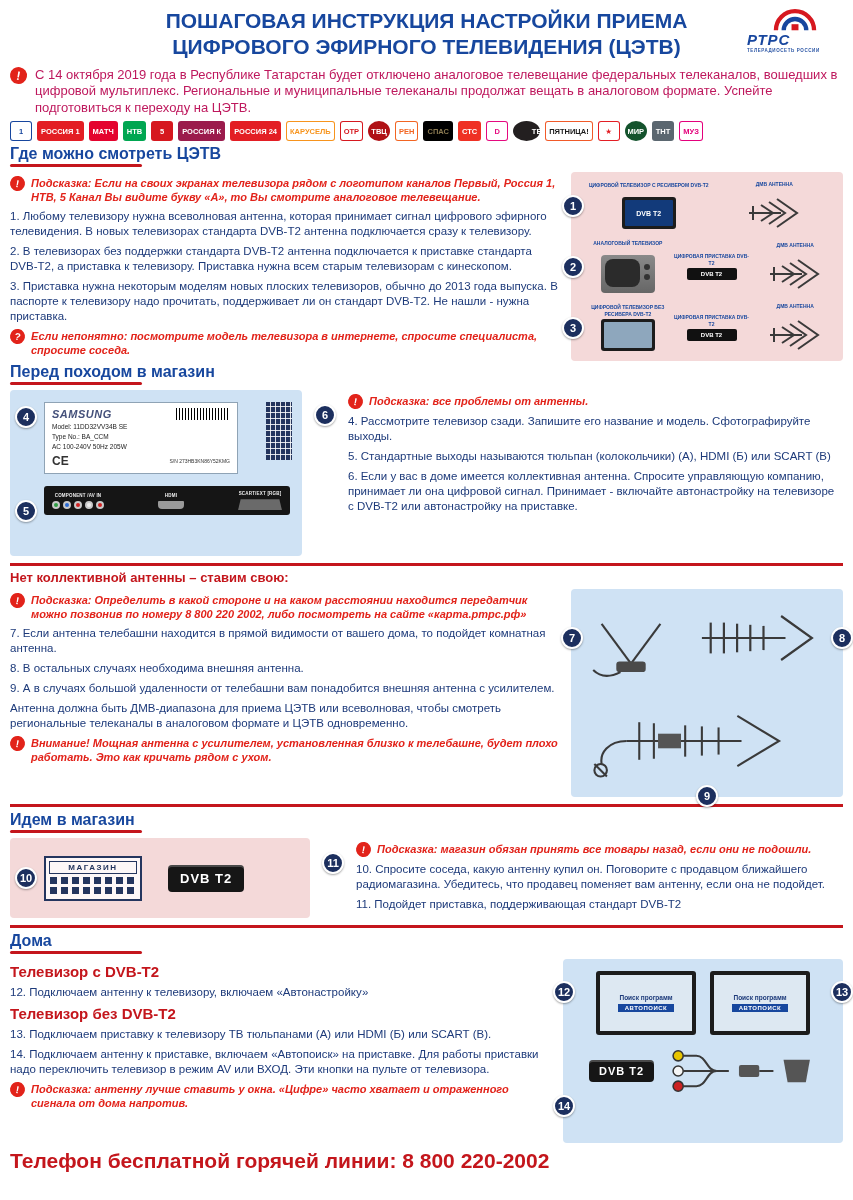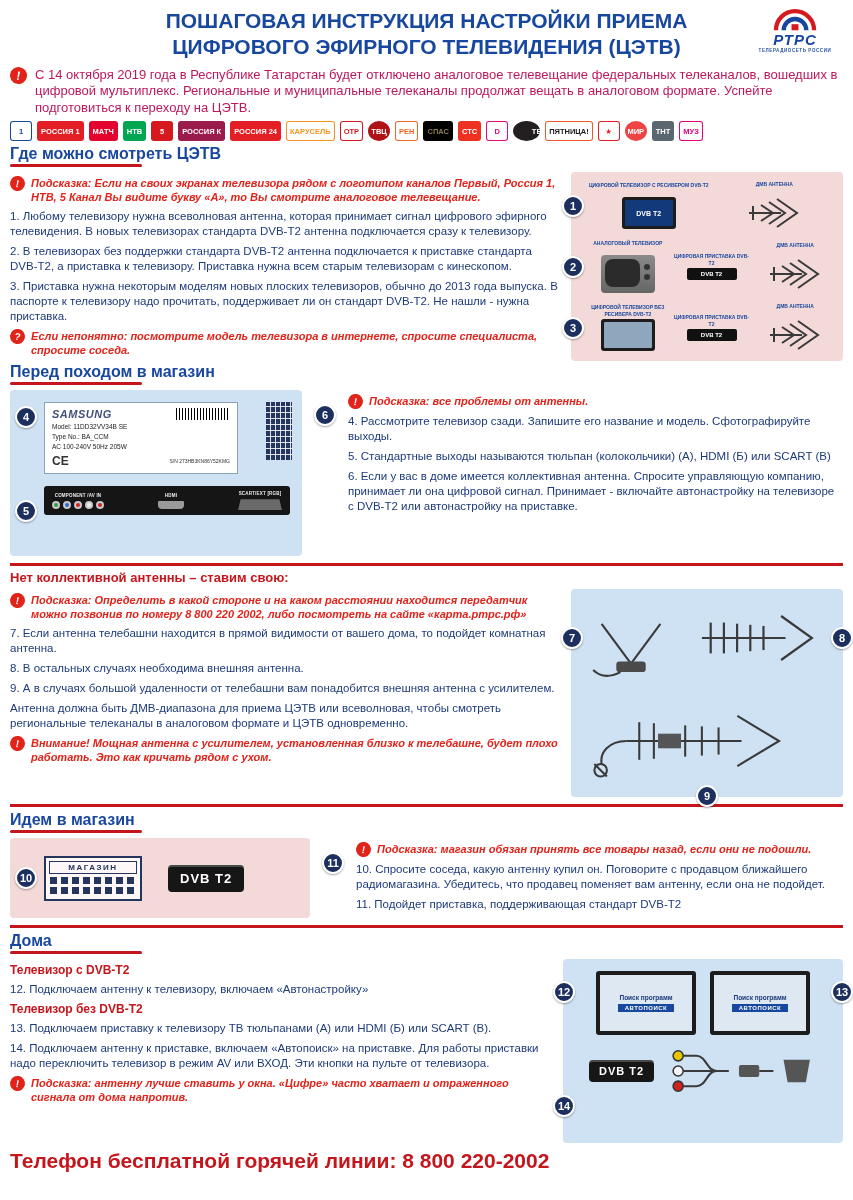--- a/index.html
+++ b/index.html
@@ -3,21 +3,21 @@
 <meta charset="utf-8">
 <style>
   *{margin:0;padding:0;box-sizing:border-box}
   html,body{background:#fff}
   body{width:853px;height:1200px;overflow:hidden;font-family:"Liberation Sans","DejaVu Sans",sans-serif;color:#1d3a7a}
   .page{width:853px;height:1200px;padding:6px 10px 0;position:relative}
 
   
   .header{position:relative;padding:2px 100px 2px;min-height:54px}
   .title{color:#17479e;font-weight:bold;font-size:21px;line-height:1.25;text-align:center}
-  .logo{position:absolute;right:0;top:0;width:96px;text-align:center;color:#17479e}
+  .logo{position:absolute;right:0;top:0;width:96px;color:#17479e}
   .logo-arcs{width:56px;height:26px;display:block;margin:0 auto}
   .logo-name{font-weight:bold;font-size:15px;font-style:italic;letter-spacing:1px;color:#17469e;line-height:1}
   .logo-tag{font-size:4.5px;font-weight:bold;letter-spacing:.6px;color:#2a55a5;margin-top:1px}
 
   
   .intro{display:flex;gap:8px;align-items:flex-start;margin:4px 0 4px}
   .bang{flex:none;width:17px;height:17px;border-radius:50%;background:#e2231a;color:#fff;font-weight:bold;
         font-size:12px;display:flex;align-items:center;justify-content:center;transform:rotate(10deg)}
   .intro-text{color:#be185d;font-weight:normal;font-size:13px;line-height:1.3}
 
@@ -25,21 +25,21 @@
   .channels{display:flex;gap:5px;align-items:center;margin:3px 0 4px;flex-wrap:nowrap}
   .chip{height:20px;min-width:22px;padding:0 4px;display:inline-flex;align-items:center;justify-content:center;
         font-size:7.5px;font-weight:bold;border-radius:3px;white-space:nowrap}
   .chip.round{border-radius:50%;width:22px;min-width:22px;padding:0}
 
   
   .h-blue{color:#17479e;font-size:16px;font-weight:bold;margin-top:2px}
   .h-rule{width:132px;height:3px;background:#c4161c;border-radius:2px;margin:1px 0 5px}
   .red-rule{height:3px;background:#c4161c;margin:7px 0 4px}
   .h-red{color:#c4161c;font-size:13px;font-weight:bold;margin:1px 0 4px}
-  .h-red-sm{color:#c4161c;font-size:12px;font-weight:bold;margin:4px 0 2px}
+  .h-red-sm{color:#c4161c;font-size:15px;font-weight:bold;margin:4px 0 2px}
 
   
   .row{display:flex;gap:12px;align-items:flex-start}
   .col{flex:1;min-width:0}
   .item{color:#1d3a7a;font-size:11.5px;line-height:1.3;margin:5px 0}
   .hint{display:flex;gap:6px;align-items:flex-start;margin:4px 0}
   .hint .bang{width:15px;height:15px;font-size:10px}
   .hint-text{color:#e2231a;font-style:italic;font-weight:bold;font-size:11px;line-height:1.28}
   .panel{border-radius:4px}
   .pink{background:#f4d9d9}
@@ -159,21 +159,21 @@
       <span class="chip" style="background: rgb(255, 255, 255); color: rgb(247, 148, 29); box-shadow: rgb(247, 148, 29) 0px 0px 0px 1px inset;">КАРУСЕЛЬ</span>
       <span class="chip" style="background: rgb(255, 255, 255); color: rgb(214, 24, 31); box-shadow: rgb(214, 24, 31) 0px 0px 0px 1px inset;">ОТР</span>
       <span class="chip round" style="background: rgb(176, 17, 22); color: rgb(255, 255, 255);">ТВЦ</span>
       <span class="chip" style="background: rgb(255, 255, 255); color: rgb(242, 101, 34); box-shadow: rgb(242, 101, 34) 0px 0px 0px 1px inset;">РЕН</span>
       <span class="chip" style="background: #000000; color: rgb(140, 123, 82);">СПАС</span>
       <span class="chip" style="background: rgb(239, 49, 36); color: rgb(255, 255, 255);">СТС</span>
       <span class="chip" style="background: rgb(255, 255, 255); color: rgb(229, 9, 127); box-shadow: rgb(229, 9, 127) 0px 0px 0px 1px inset;">D</span>
       <span class="chip round" style="background: rgb(35, 31, 32); color: rgb(255, 255, 255); padding-left: 27px;">ТВ-3</span>
       <span class="chip" style="background: rgb(255, 255, 255); color: rgb(26, 26, 26); box-shadow: rgb(241, 90, 41) 0px 0px 0px 1px inset;">ПЯТНИЦА!</span>
       <span class="chip" style="background: rgb(255, 255, 255); color: rgb(227, 30, 36); box-shadow: rgb(227, 30, 36) 0px 0px 0px 1px inset;">★</span>
-      <span class="chip round" style="background: #ef4444; color: rgb(255, 255, 255);">МИР</span>
+      <span class="chip round" style="background: #14532d; color: rgb(255, 255, 255);">МИР</span>
       <span class="chip" style="background: rgb(91, 103, 112); color: rgb(255, 255, 255);">ТНТ</span>
       <span class="chip" style="background: rgb(255, 255, 255); color: rgb(228, 0, 124); box-shadow: rgb(228, 0, 124) 0px 0px 0px 1px inset;">МУЗ</span>
     </div>
 
   <section class="sec">
     <h2 class="h-blue">Где можно смотреть ЦЭТВ</h2>
     <div class="h-rule"></div>
     <div class="row">
       <div class="col">
         <div class="hint">

